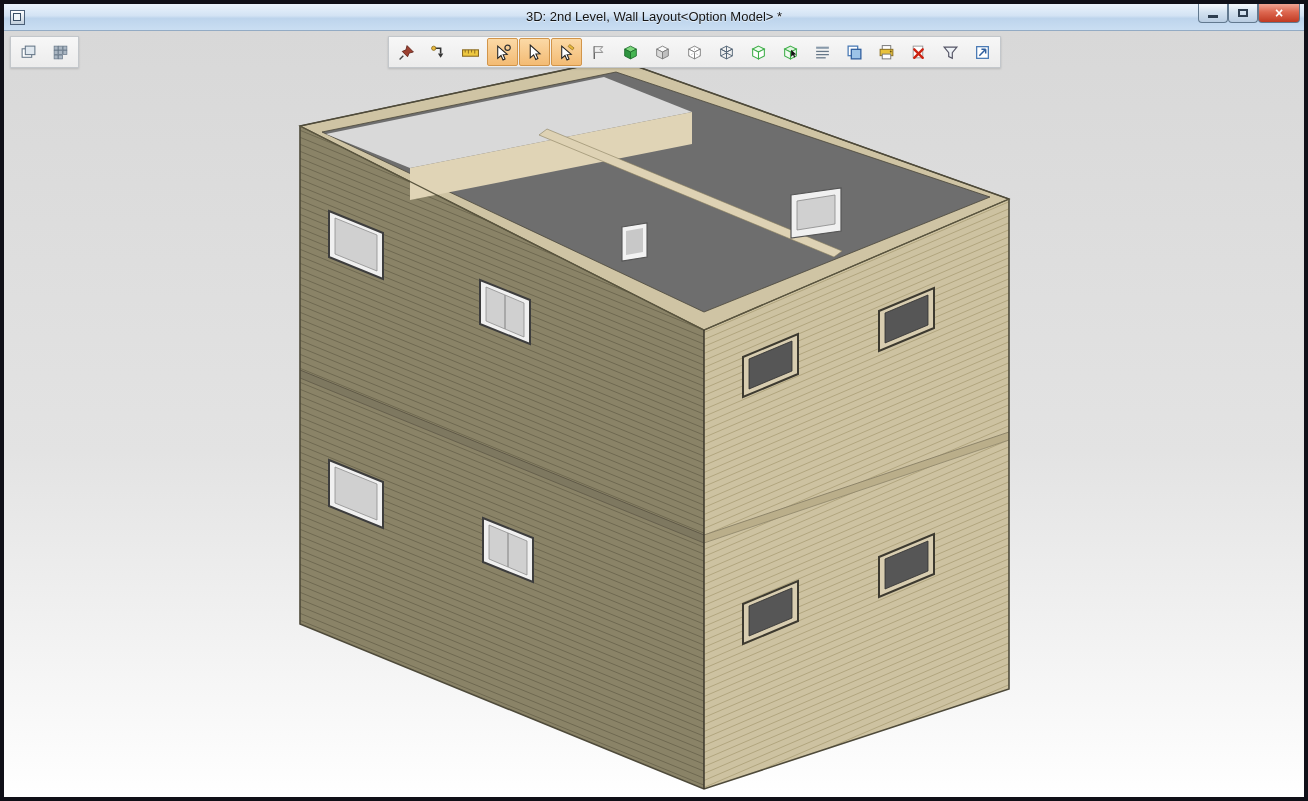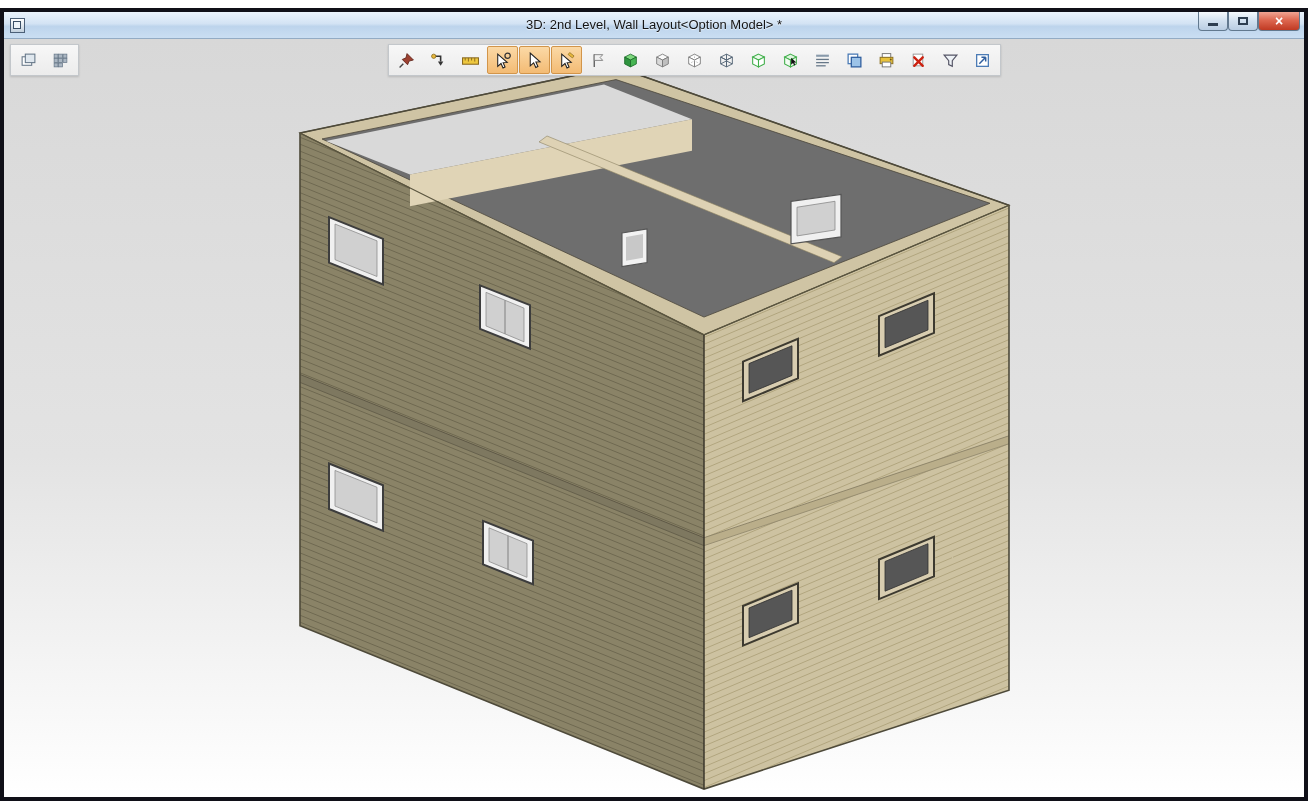--- a/index.html
+++ b/index.html
@@ -1,17 +1,17 @@
 <!DOCTYPE html>
 <html><head>
 <meta charset="utf-8">
 <style>
   * { margin:0; padding:0; box-sizing:border-box; }
   html,body { width:1308px; height:801px; overflow:hidden; font-family:"Liberation Sans", sans-serif; }
-  .window { position:absolute; inset:0; border:4px solid #101018; background:#e4e4e4; display:flex; flex-direction:column;margin-top:8px; }
+  .window { position:absolute; inset:0; border:4px solid #101018; background:#e4e4e4; display:flex; flex-direction:column; }
   .titlebar { height:27px; flex:0 0 27px; background:linear-gradient(#eaf3fc, #d3e3f4 45%, #bdd4ec 55%, #cadef2); border-bottom:1px solid #8fa8c0; border-bottom:1px solid #93abc4; display:flex; align-items:center; position:relative; }
   .app-icon { width:15px; height:15px; margin-left:6px; border:1px solid #4c6078; background:linear-gradient(#ffffff,#c2d0de); position:relative; z-index:2; }
   .app-icon::after { content:""; position:absolute; left:2px; top:2px; width:6px; height:6px; border:1px solid #3a4f66; background:#eef4f9; }
   .title { position:absolute; left:0; right:0; top:5px; text-align:center; font-size:13px; color:#141414; text-shadow:0 1px 1px rgba(255,255,255,.7); }
   .controls { margin-left:auto; display:flex; align-items:flex-start; height:100%; padding-right:4px; position:relative; z-index:2; gap:0; }
   .ctrl { width:30px; height:19px; border:1px solid #62798f; border-top:none; border-radius:0 0 4px 4px; background:linear-gradient(#f6fafd,#d4e2f0 45%,#b9cde2); position:relative; cursor:default; padding:0; }
   .ctrl.close { width:42px; background:linear-gradient(#f0a493,#dd6750 45%,#c03a23); color:#fff; font-size:14px; font-weight:bold; line-height:17px; }
   .glyph-min { position:absolute; left:50%; bottom:4px; transform:translateX(-50%); width:10px; height:3px; background:#2e3e50; }
   .glyph-max { position:absolute; left:50%; top:50%; transform:translate(-50%,-50%); width:10px; height:8px; border:2px solid #2e3e50; background:transparent; }
   .client { position:relative; flex:1; overflow:hidden; }

